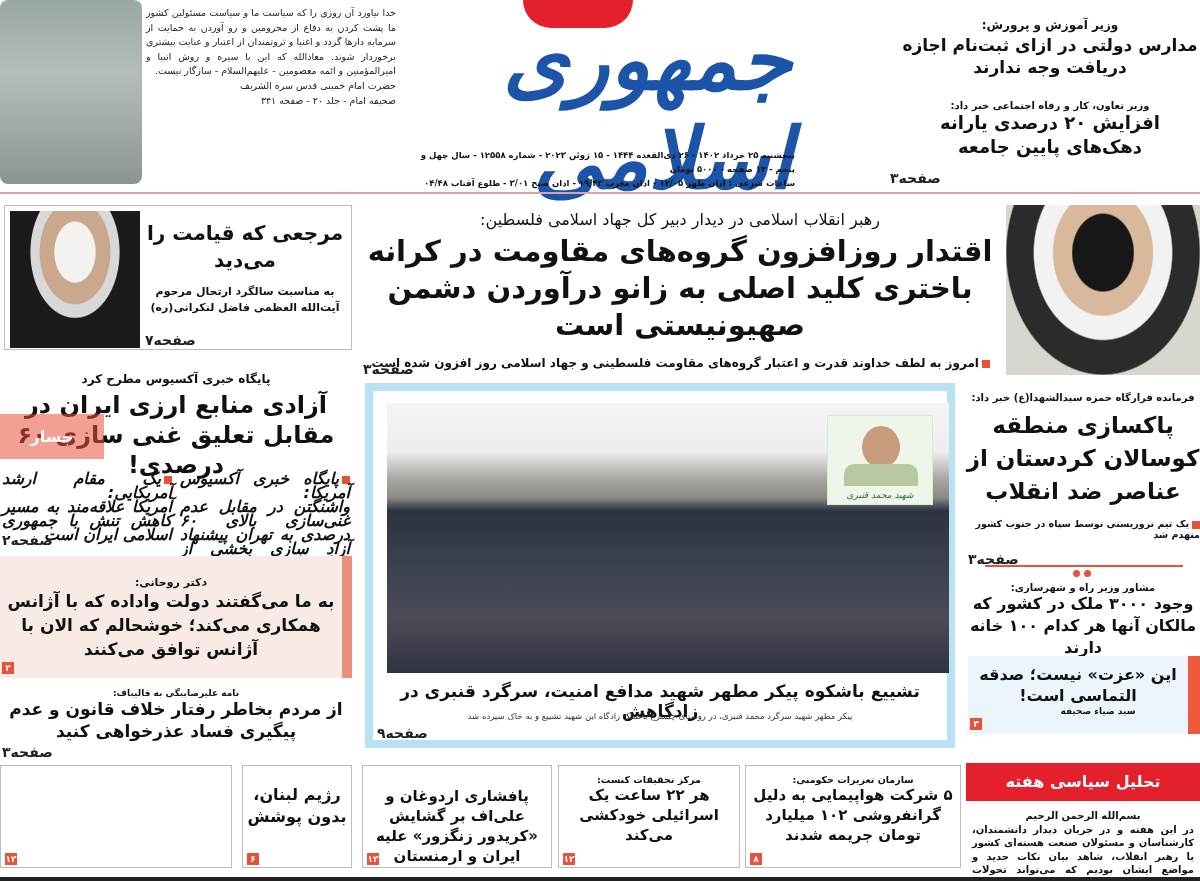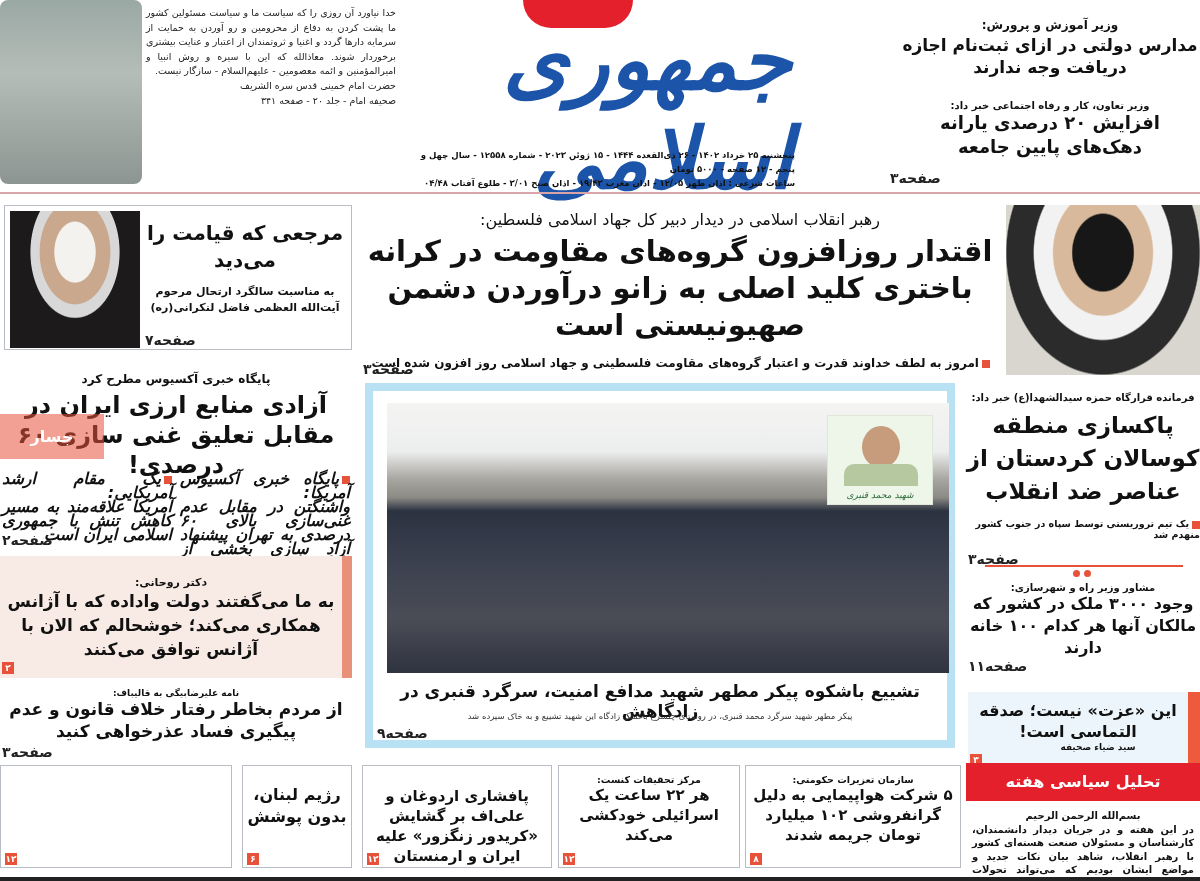--- a/index.html
+++ b/index.html
@@ -80,21 +80,21 @@
   .kurd { left: 966px; top: 392px; width: 234px; direction: rtl; text-align: center; }
   .kurd .kicker { font-size: 10px; font-weight: bold; }
   .kurd .head { font-size: 23px; line-height: 33px; font-weight: bold; margin-top: 6px; }
   .kurd .note { font-size: 9.5px; font-weight: bold; text-align: right; margin-top: 10px; }
   .divider { left: 985px; top: 565px; width: 198px; height: 2px; background: #e8523a; }
   .divider-dots { left: 1071px; top: 562px; width: 22px; height: 8px; }
   .divider-dots span { display: inline-block; width: 7px; height: 7px; background: #e8523a; border-radius: 50%; margin: 0 2px; }
   .housing { left: 966px; top: 582px; width: 234px; direction: rtl; text-align: center; }
   .housing .kicker { font-size: 10px; font-weight: bold; }
   .housing .head { font-size: 16px; line-height: 22px; font-weight: bold; }
-  .ezzat { left: 968px; top: 692px; width: 232px; height: 78px; background: #ecf5fb; border-right: 12px solid #ee5a3c;
+  .ezzat { left: 968px; top: 656px; width: 232px; height: 78px; background: #ecf5fb; border-right: 12px solid #ee5a3c;
     direction: rtl; text-align: center; padding-top: 8px; }
   .ezzat .head { font-size: 16px; line-height: 21px; font-weight: bold; }
   .ezzat .author { font-size: 9px; font-weight: bold; padding-left: 40px; }
 
   
   .bottom-rule { left: 0; top: 877px; width: 1200px; height: 4px; background: #222; }
   .bbox { position: absolute; top: 765px; height: 103px; border: 1px solid #b8bcc4; direction: rtl; text-align: center; }
   .bbox .kicker { font-size: 9.5px; font-weight: bold; margin-top: 8px; }
   .bbox .head { font-size: 15px; line-height: 20px; font-weight: bold; }
   .analysis { left: 966px; top: 763px; width: 234px; height: 138px; }

